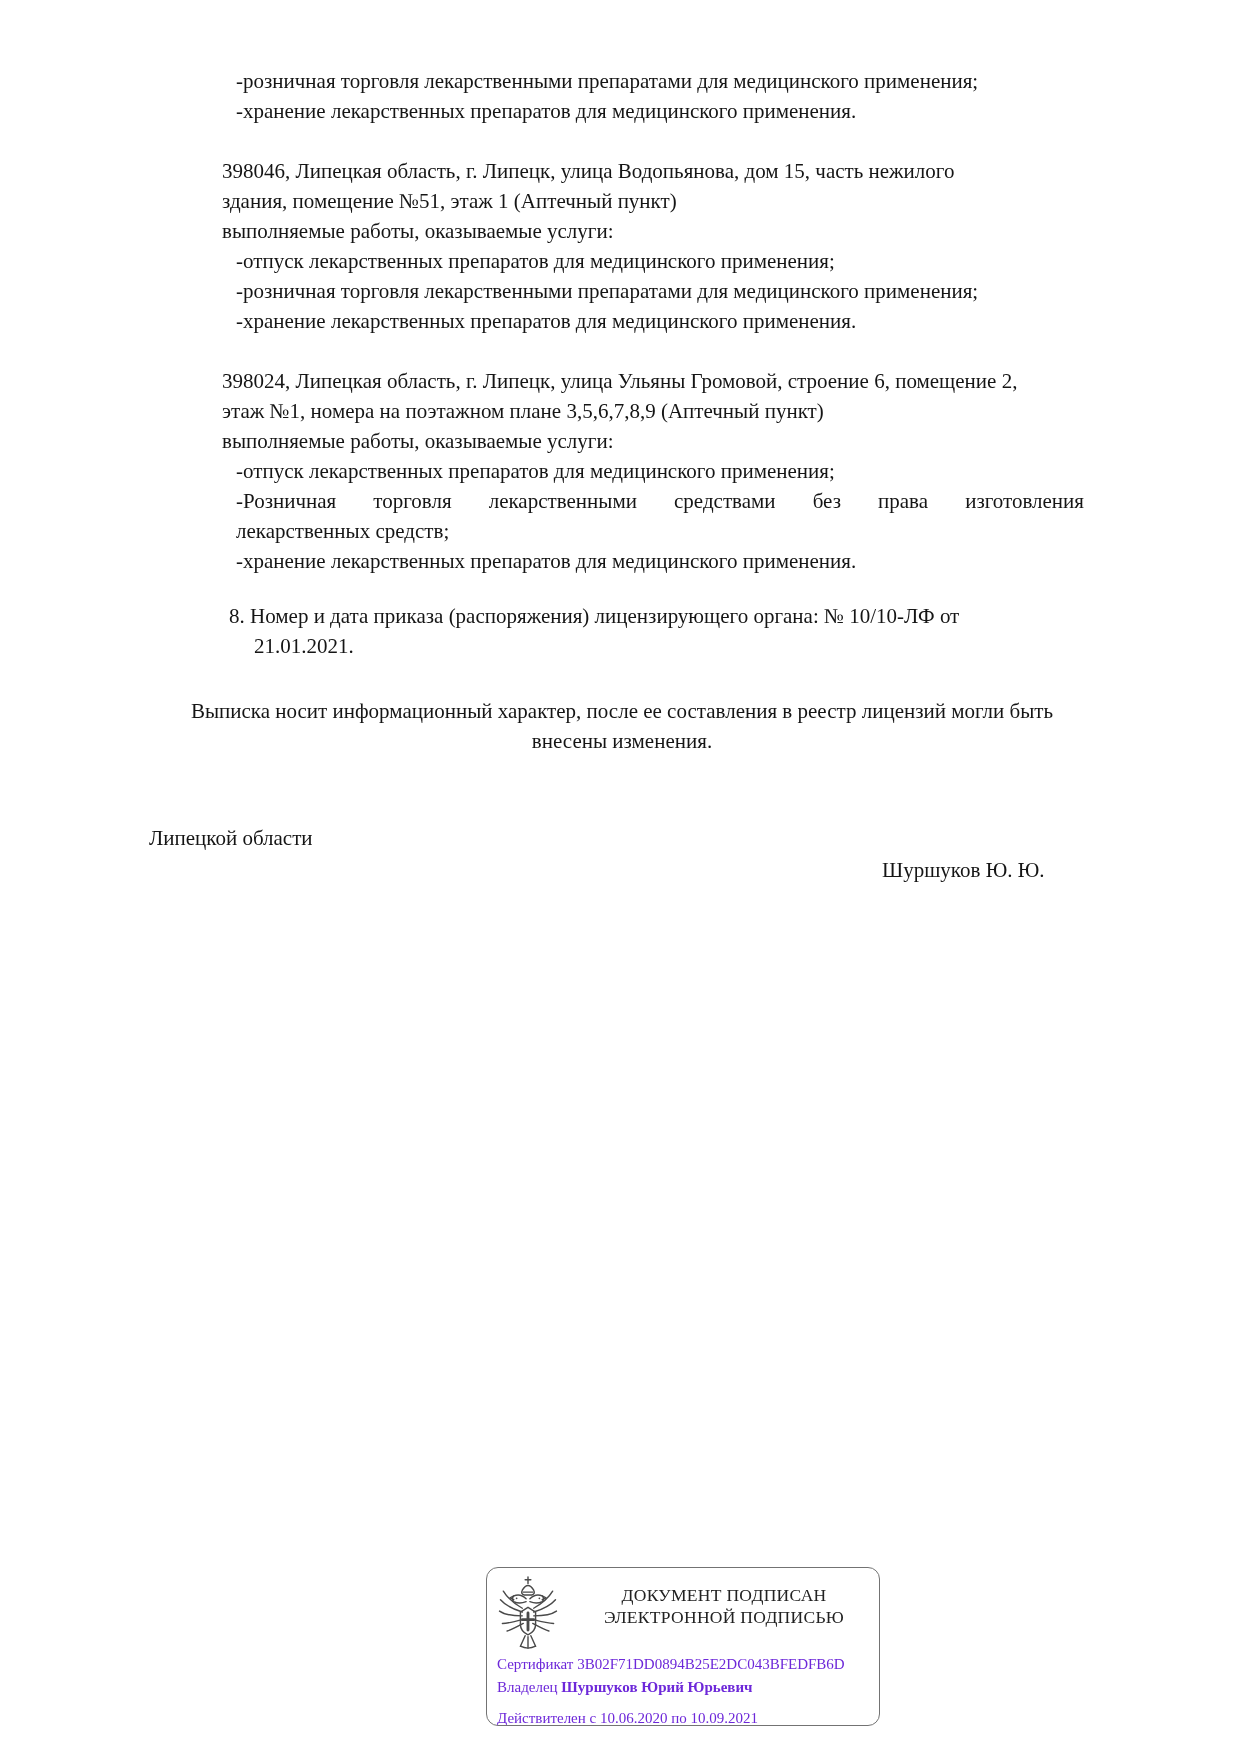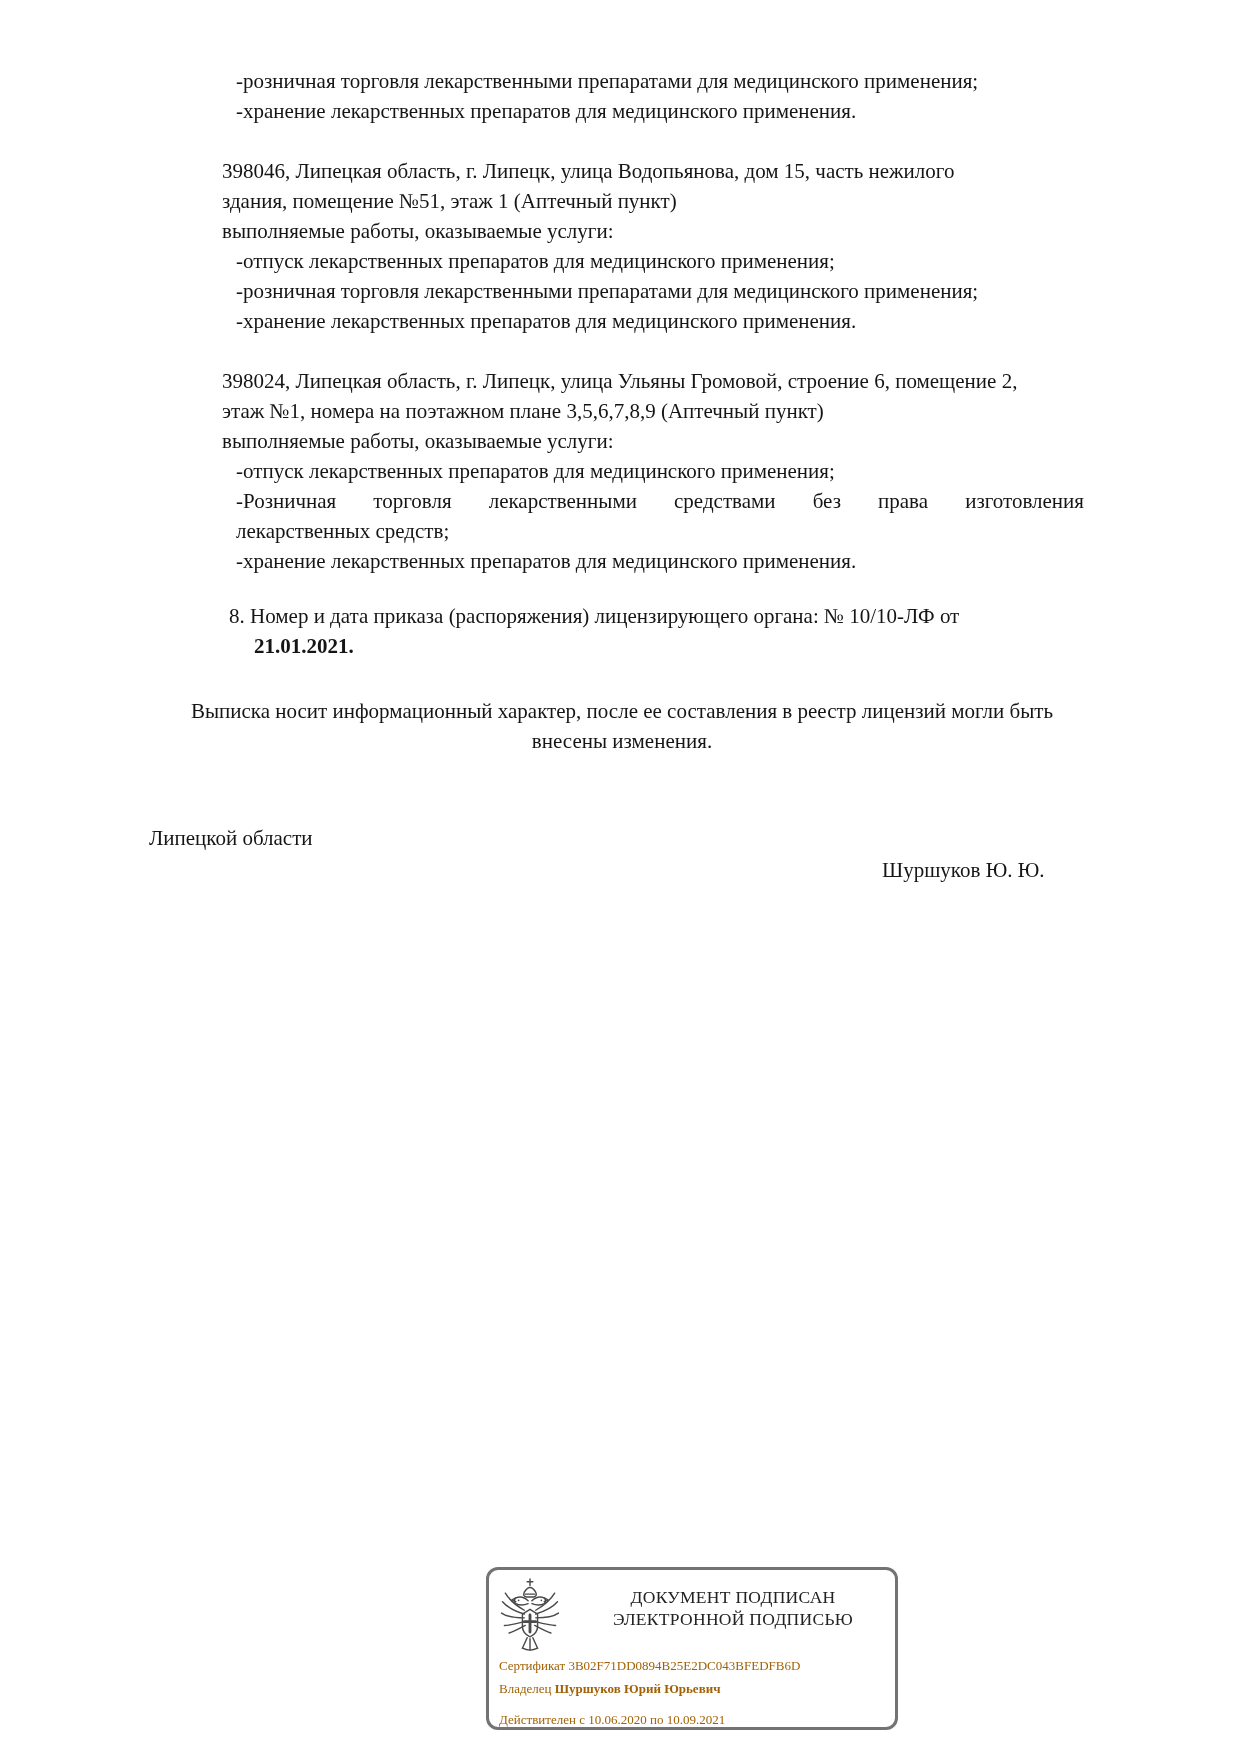--- a/index.html
+++ b/index.html
@@ -13,49 +13,48 @@
     font-size: 21px;
     line-height: 30px;
     color: #151515;
     overflow: hidden;
     margin-left: 24px;
   }
   .abs { position: absolute; }
   .svc-line { white-space: nowrap; }
   .addr-line { white-space: nowrap; }
   .just-line { text-align: justify; text-align-last: justify; }
-  .date-line { padding-left: 25px; font-weight: bold; }
+  .date-line { padding-left: 25px; }
 
   
   .sig-name { white-space: nowrap; }
 
   
   .stamp {
     position: absolute;
     left: 462px; top: 1567px;
     width: 392px; height: 157px;
-    border: 3px solid #737373;
+    border: 1px solid #737373;
     border-radius: 12px;
     background: #ffffff;
     overflow: hidden;
-    padding-left: 14px;
   }
   .stamp-emblem { position: absolute; left: 10px; top: 8px; width: 62px; height: 74px; }
   .stamp-title {
     position: absolute; left: 86px; right: 4px; top: 16px;
     text-align: center;
     font-size: 17.5px; line-height: 22px;
     letter-spacing: 0.3px;
     color: #222;
     white-space: nowrap;
   }
   .stamp-line {
     position: absolute; left: 10px; right: 0;
-    font-size: 13px; line-height: 20px;
-    color: #a16207;
+    font-size: 15px; line-height: 20px;
+    color: #6d28d9;
     white-space: nowrap;
     overflow: hidden;
   }
   .stamp-cert   { top: 86px; }
   .stamp-owner  { top: 109px; }
   .stamp-valid  { top: 140px; }
   .stamp-owner b { font-weight: bold; }
 </style>
 </head>
 <body>

